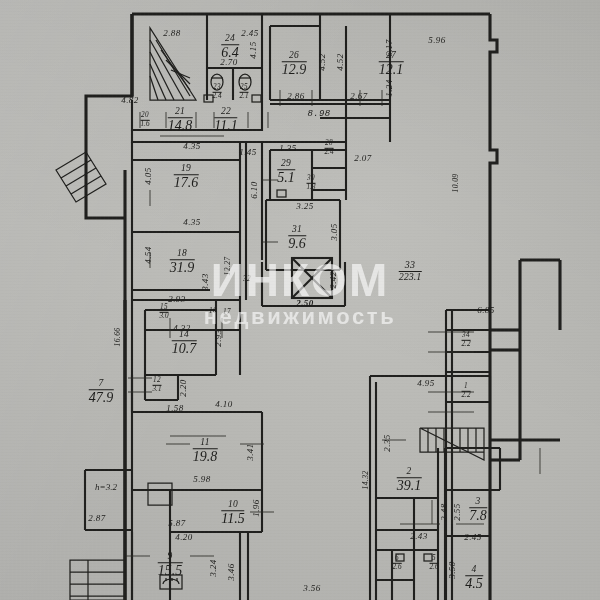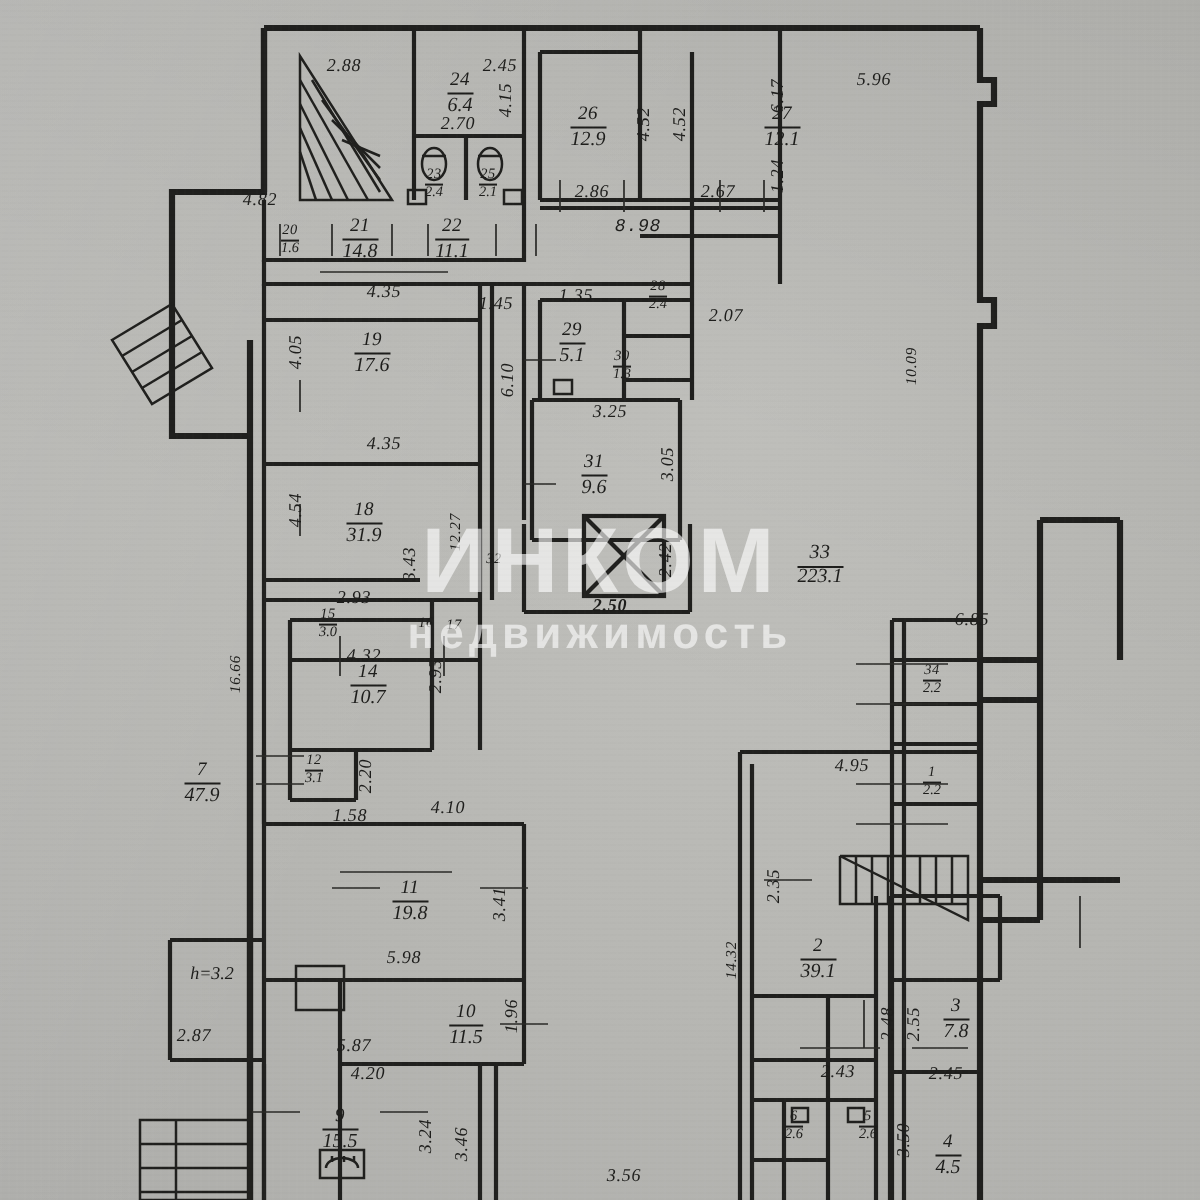--- a/index.html
+++ b/index.html
@@ -20,25 +20,25 @@
   .w-thick{stroke-width:3.1;}
   .w-med{stroke-width:2.1;}
   .w-thin{stroke-width:1.25;}
   .dimline{stroke:#2a2a27;stroke-width:.85;fill:none;}
   
   .lbl{position:absolute;color:#1d1d1b;font-family:"Liberation Serif",serif;
        text-align:center;line-height:1.0;white-space:nowrap;
        transform:translate(-50%,-50%);}
   .rm{font-size:9px;font-style:italic;}
   .rm .num{display:block;font-size:9.5px;letter-spacing:.3px;}
-  .rm .ar{display:block;font-size:10px;border-top:1.1px solid #1d1d1b;padding-top:.5px;margin-top:.5px;}
+  .rm .ar{display:block;font-size:14px;border-top:1.1px solid #1d1d1b;padding-top:.5px;margin-top:.5px;}
   .rm.sm{font-size:7px;}
   .rm.sm .num{font-size:7.2px;}
   .rm.sm .ar{font-size:7.2px;}
-  .rm.big{font-size:10px;margin-top:12px;}
+  .rm.big{font-size:10px;}
   .rm.big .num{font-size:10px;}
   .rm.big .ar{font-size:10px;}
   .dim{font-size:9px;font-style:italic;letter-spacing:.4px;}
   .dim.s{font-size:7.6px;}
   .note{font-size:9px;font-style:italic;}
   
   #wm{position:absolute;left:0;right:0;top:258px;text-align:center;
       pointer-events:none;user-select:none;}
   #wm .big{font-family:"Liberation Sans",sans-serif;font-weight:bold;
       font-size:46px;letter-spacing:2px;color:rgba(255,255,255,.62);

